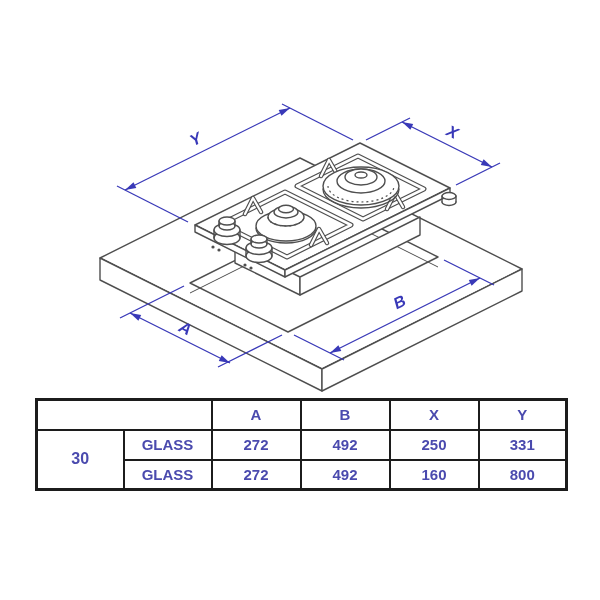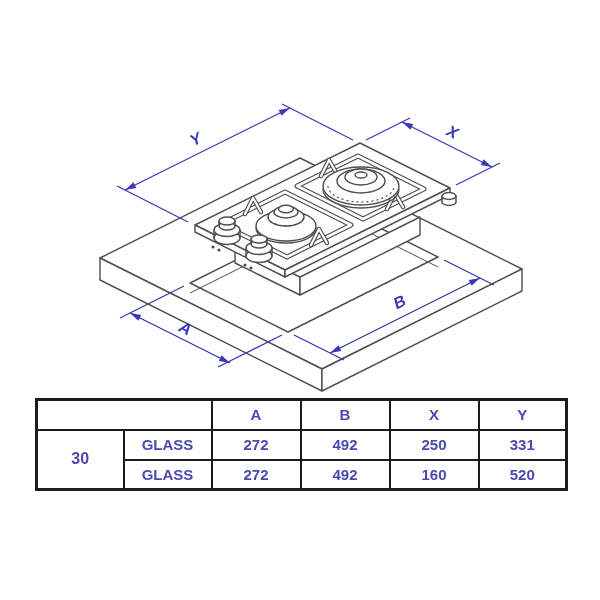--- a/index.html
+++ b/index.html
@@ -193,18 +193,18 @@
       <td>272</td>
       <td>492</td>
       <td>250</td>
       <td>331</td>
     </tr>
     <tr>
       <td class="sep-thin">GLASS</td>
       <td class="sep-thin">272</td>
       <td class="sep-thin">492</td>
       <td class="sep-thin">160</td>
-      <td class="sep-thin">520</td>
+      <td class="sep-thin">800</td>
     </tr>
   </tbody>
     </table>
 
 </div>
 
 </body></html>

